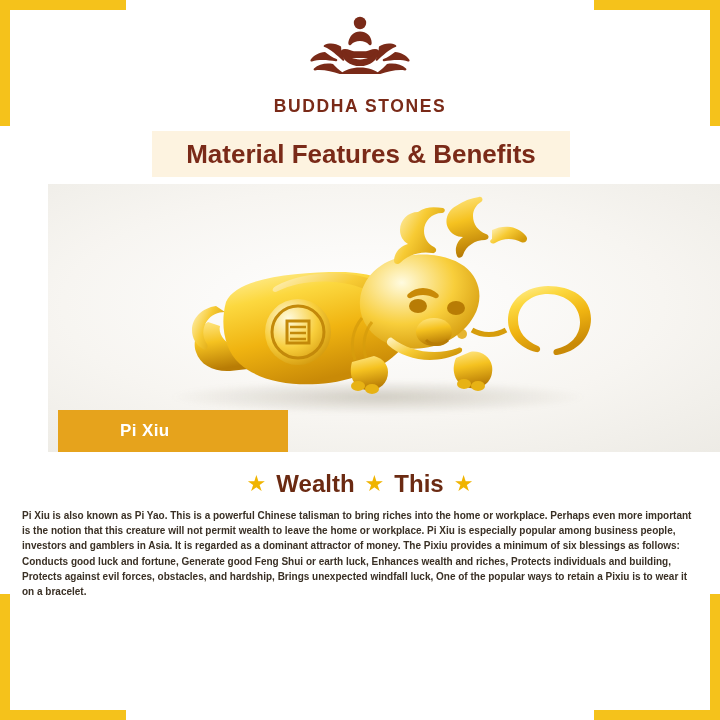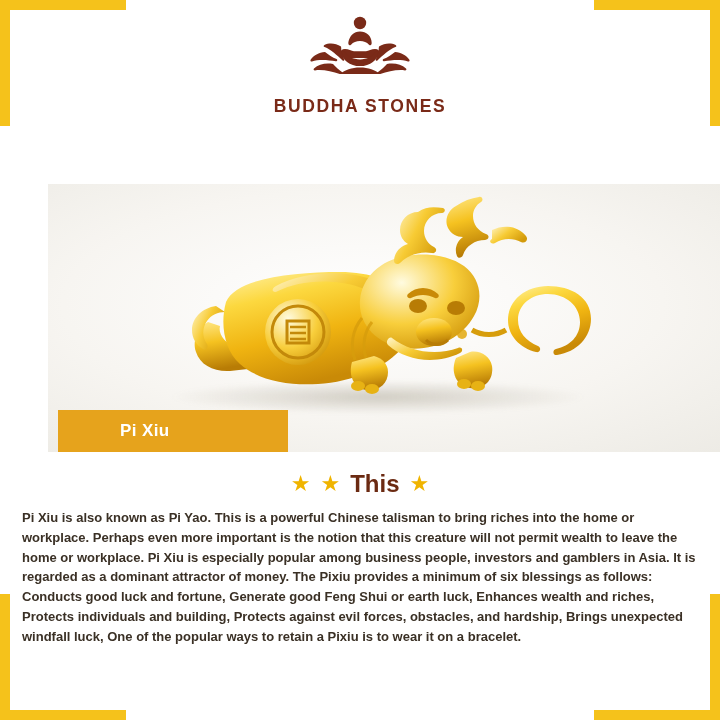--- a/index.html
+++ b/index.html
@@ -105,21 +105,21 @@
     font-size: 24px;
     color: #6b2a12;
     font-weight: bold;
   }
 
   
   .body-copy {
     position: absolute;
     left: 22px; top: 508px;
     width: 676px;
-    font-size: 13px;
+    font-size: 10px;
     line-height: 1.52;
     color: #3a3025;
     text-align: left;
     font-weight: bold;
   }
 </style>
 </head>
 <body>
 
 <div class="page">
@@ -150,20 +150,23 @@
         <path d="M40 40c-6 .4-11.6 3.4-14.4 7.8-.6 1 .3 2.1 1.4 1.7 7-2.4 16.4-1.4 24-.2 1.4.2 1.8-1.6.5-2.2-4-1.8-8-4.2-11.5-7.1z"></path>
         <path d="M110 40c6 .4 11.6 3.4 14.4 7.8.6 1-.3 2.1-1.4 1.7-7-2.4-16.4-1.4-24-.2-1.4.2-1.8-1.6-.5-2.2 4-1.8 8-4.2 11.5-7.1z"></path>
         <path d="M48 52c-7-1.4-14.4.2-19 4.4-.9.8-.2 2.2 1 2 8-1.4 18.8 1.6 26.6 4.2 1.3.4 2.1-1.2 1-2-3.6-2.6-6.8-5.6-9.6-8.6z"></path>
         <path d="M102 52c7-1.4 14.4.2 19 4.4.9.8.2 2.2-1 2-8-1.4-18.8 1.6-26.6 4.2-1.3.4-2.1-1.2-1-2 3.6-2.6 6.8-5.6 9.6-8.6z"></path>
         <path d="M75 55.5c-8.2 0-15.6 2.6-19.6 6.5h39.2c-4-3.9-11.4-6.5-19.6-6.5z"></path>
       </g>
     </svg>
     <div class="brand-name">BUDDHA STONES</div>
   </div>
 
+  <div class="title-band">
+    <div class="title-band-text">Material Features &amp; Benefits</div>
+  </div>
 
   <div class="hero">
     <div class="hero-shadow"></div>
 
     <svg class="hero-figure" viewBox="0 0 500 230">
       <defs>
         <linearGradient id="gold1" x1="0" y1="0" x2="0.4" y2="1">
           <stop offset="0%" stop-color="#fff2a8"></stop>
           <stop offset="28%" stop-color="#fcd83f"></stop>
           <stop offset="62%" stop-color="#f0b411"></stop>
@@ -239,20 +242,21 @@
       <path d="M350 140c-10 6-24 6-34 0" stroke="#d79d0c" stroke-width="5" fill="none"></path>
     </svg>
 
     <div class="caption-chip">
       <span>Pi Xiu</span>
     </div>
   </div>
 
   <div class="benefits">
     <span class="star">★</span>
+    <span class="word">Wealth</span>
     <span class="star">★</span>
     <span class="word">This</span>
     <span class="star">★</span>
   </div>
 
   <div class="body-copy">Pi Xiu is also known as Pi Yao. This is a powerful Chinese talisman to bring riches into the home or workplace. Perhaps even more important is the notion that this creature will not permit wealth to leave the home or workplace. Pi Xiu is especially popular among business people, investors and gamblers in Asia. It is regarded as a dominant attractor of money. The Pixiu provides a minimum of six blessings as follows: Conducts good luck and fortune, Generate good Feng Shui or earth luck, Enhances wealth and riches, Protects individuals and building, Protects against evil forces, obstacles, and hardship, Brings unexpected windfall luck, One of the popular ways to retain a Pixiu is to wear it on a bracelet.</div>
 
 </div>
 
 </body></html>

